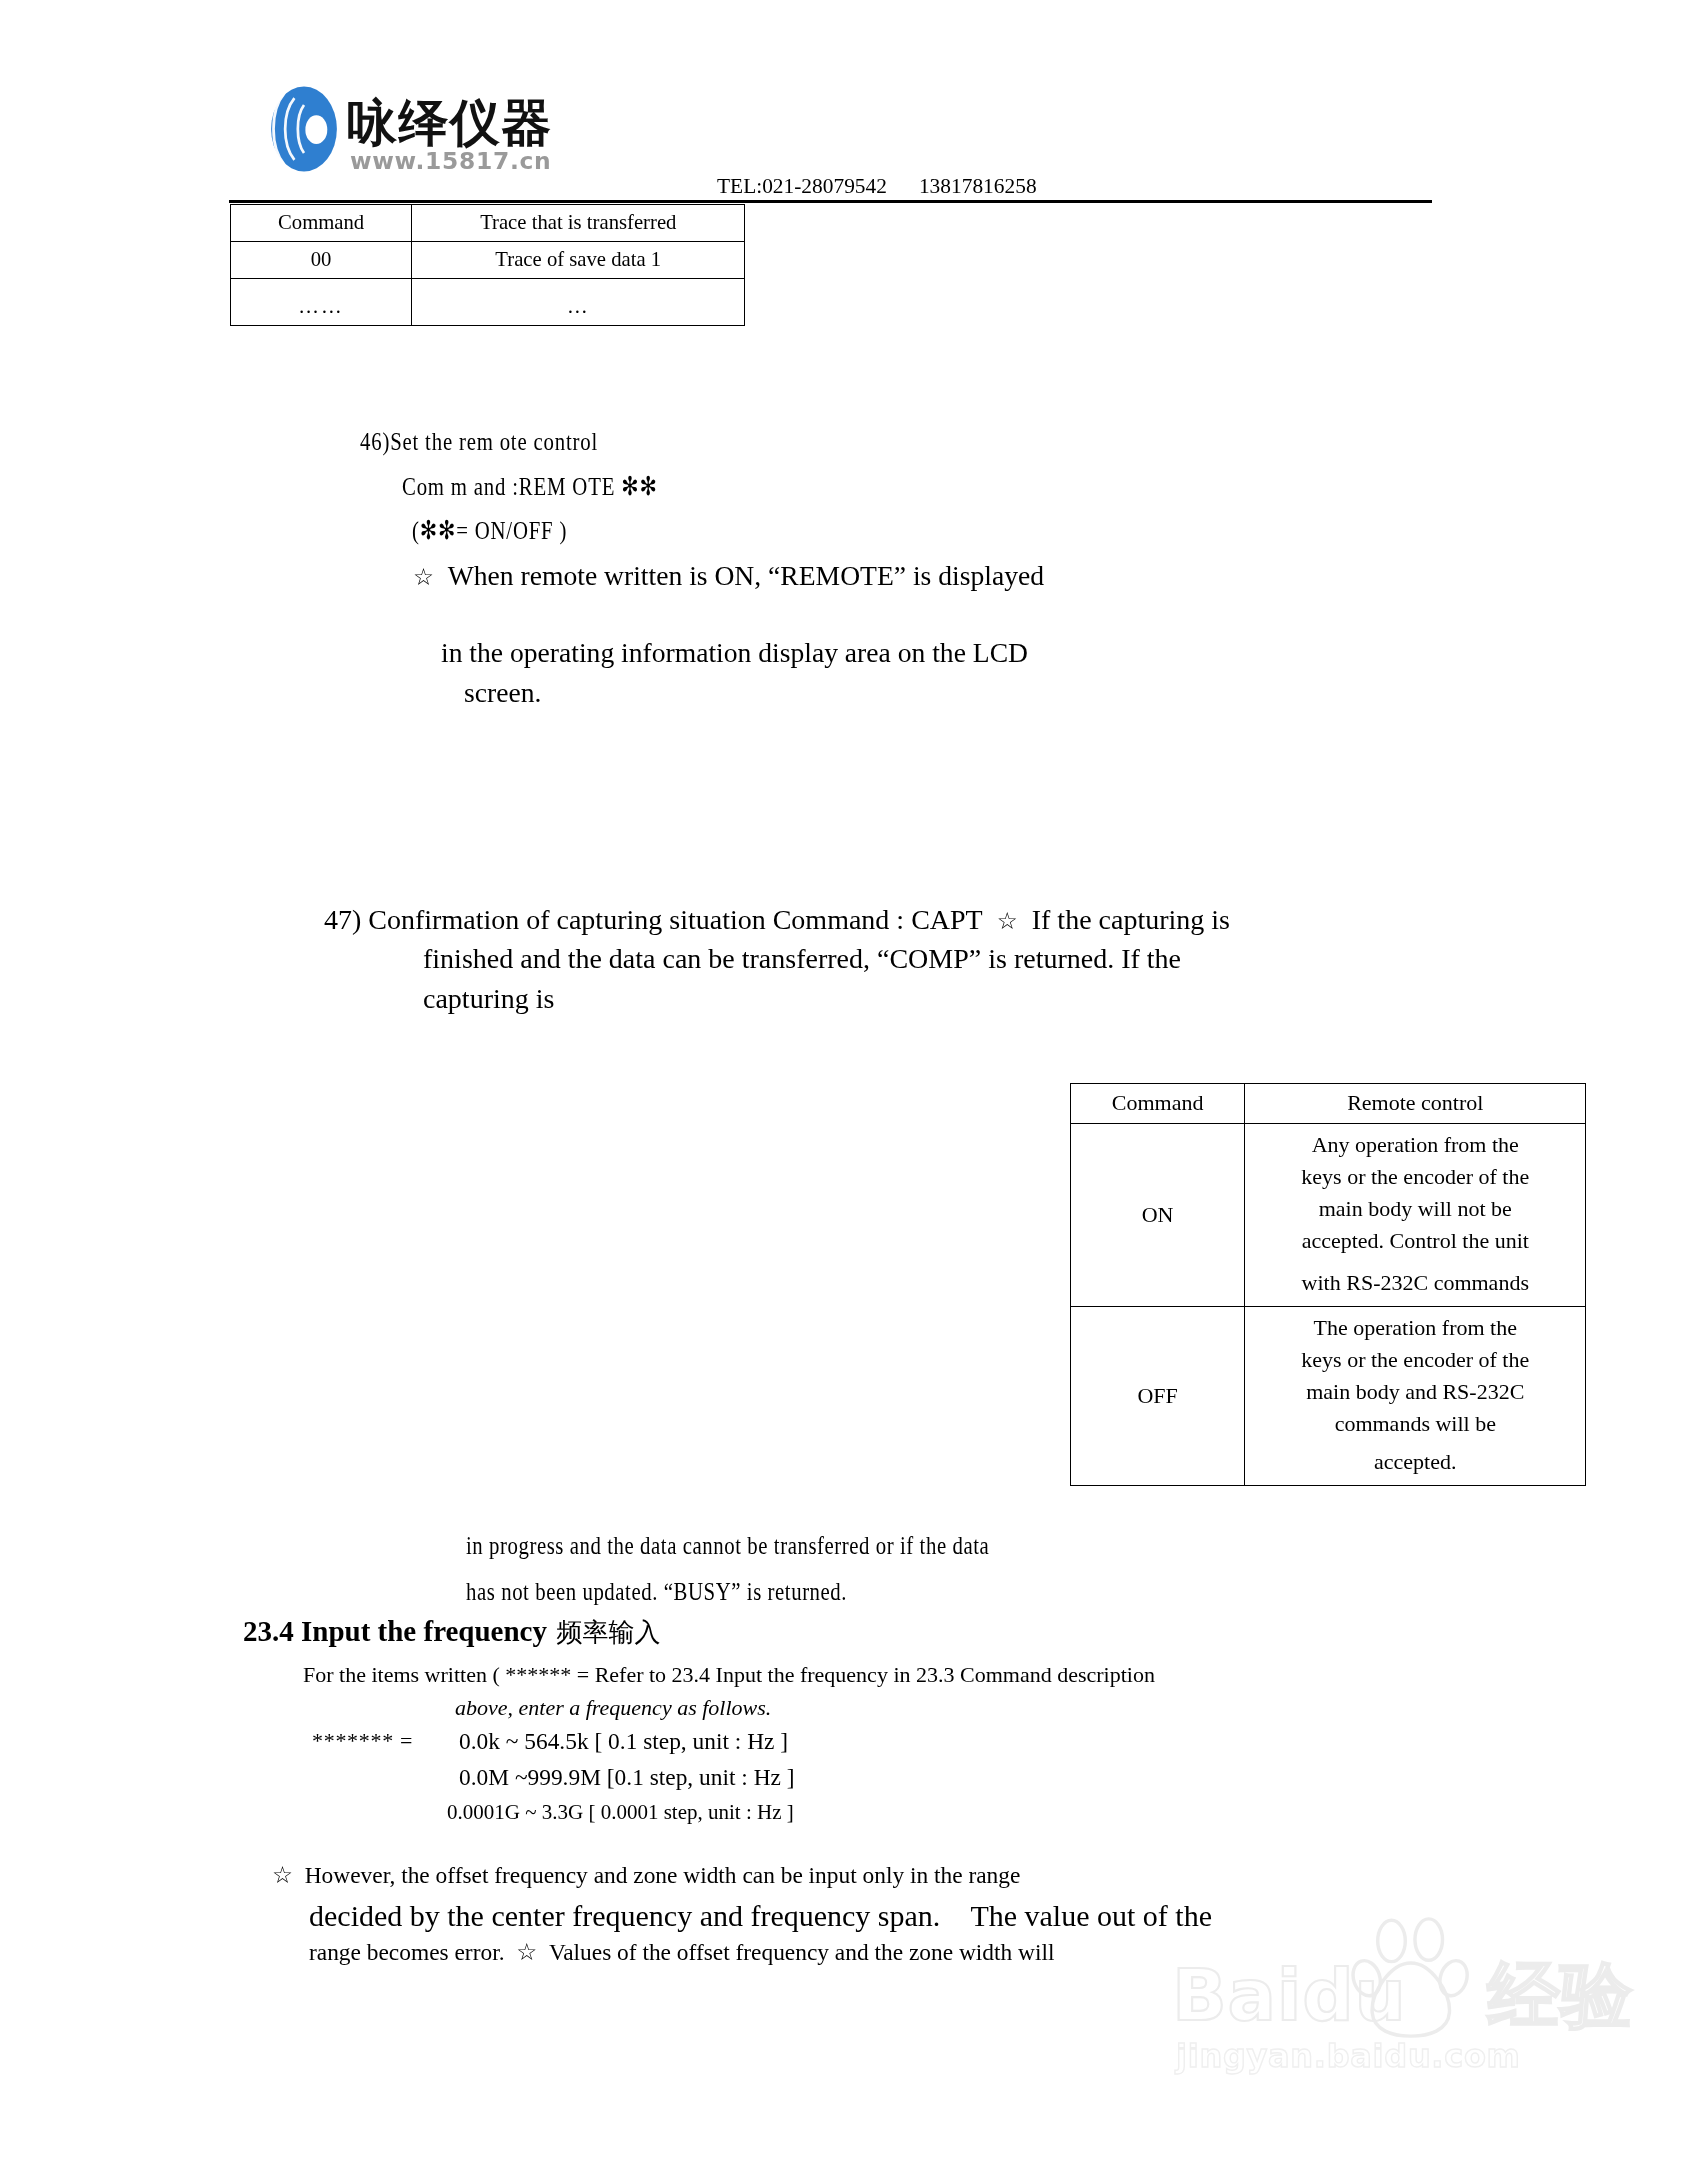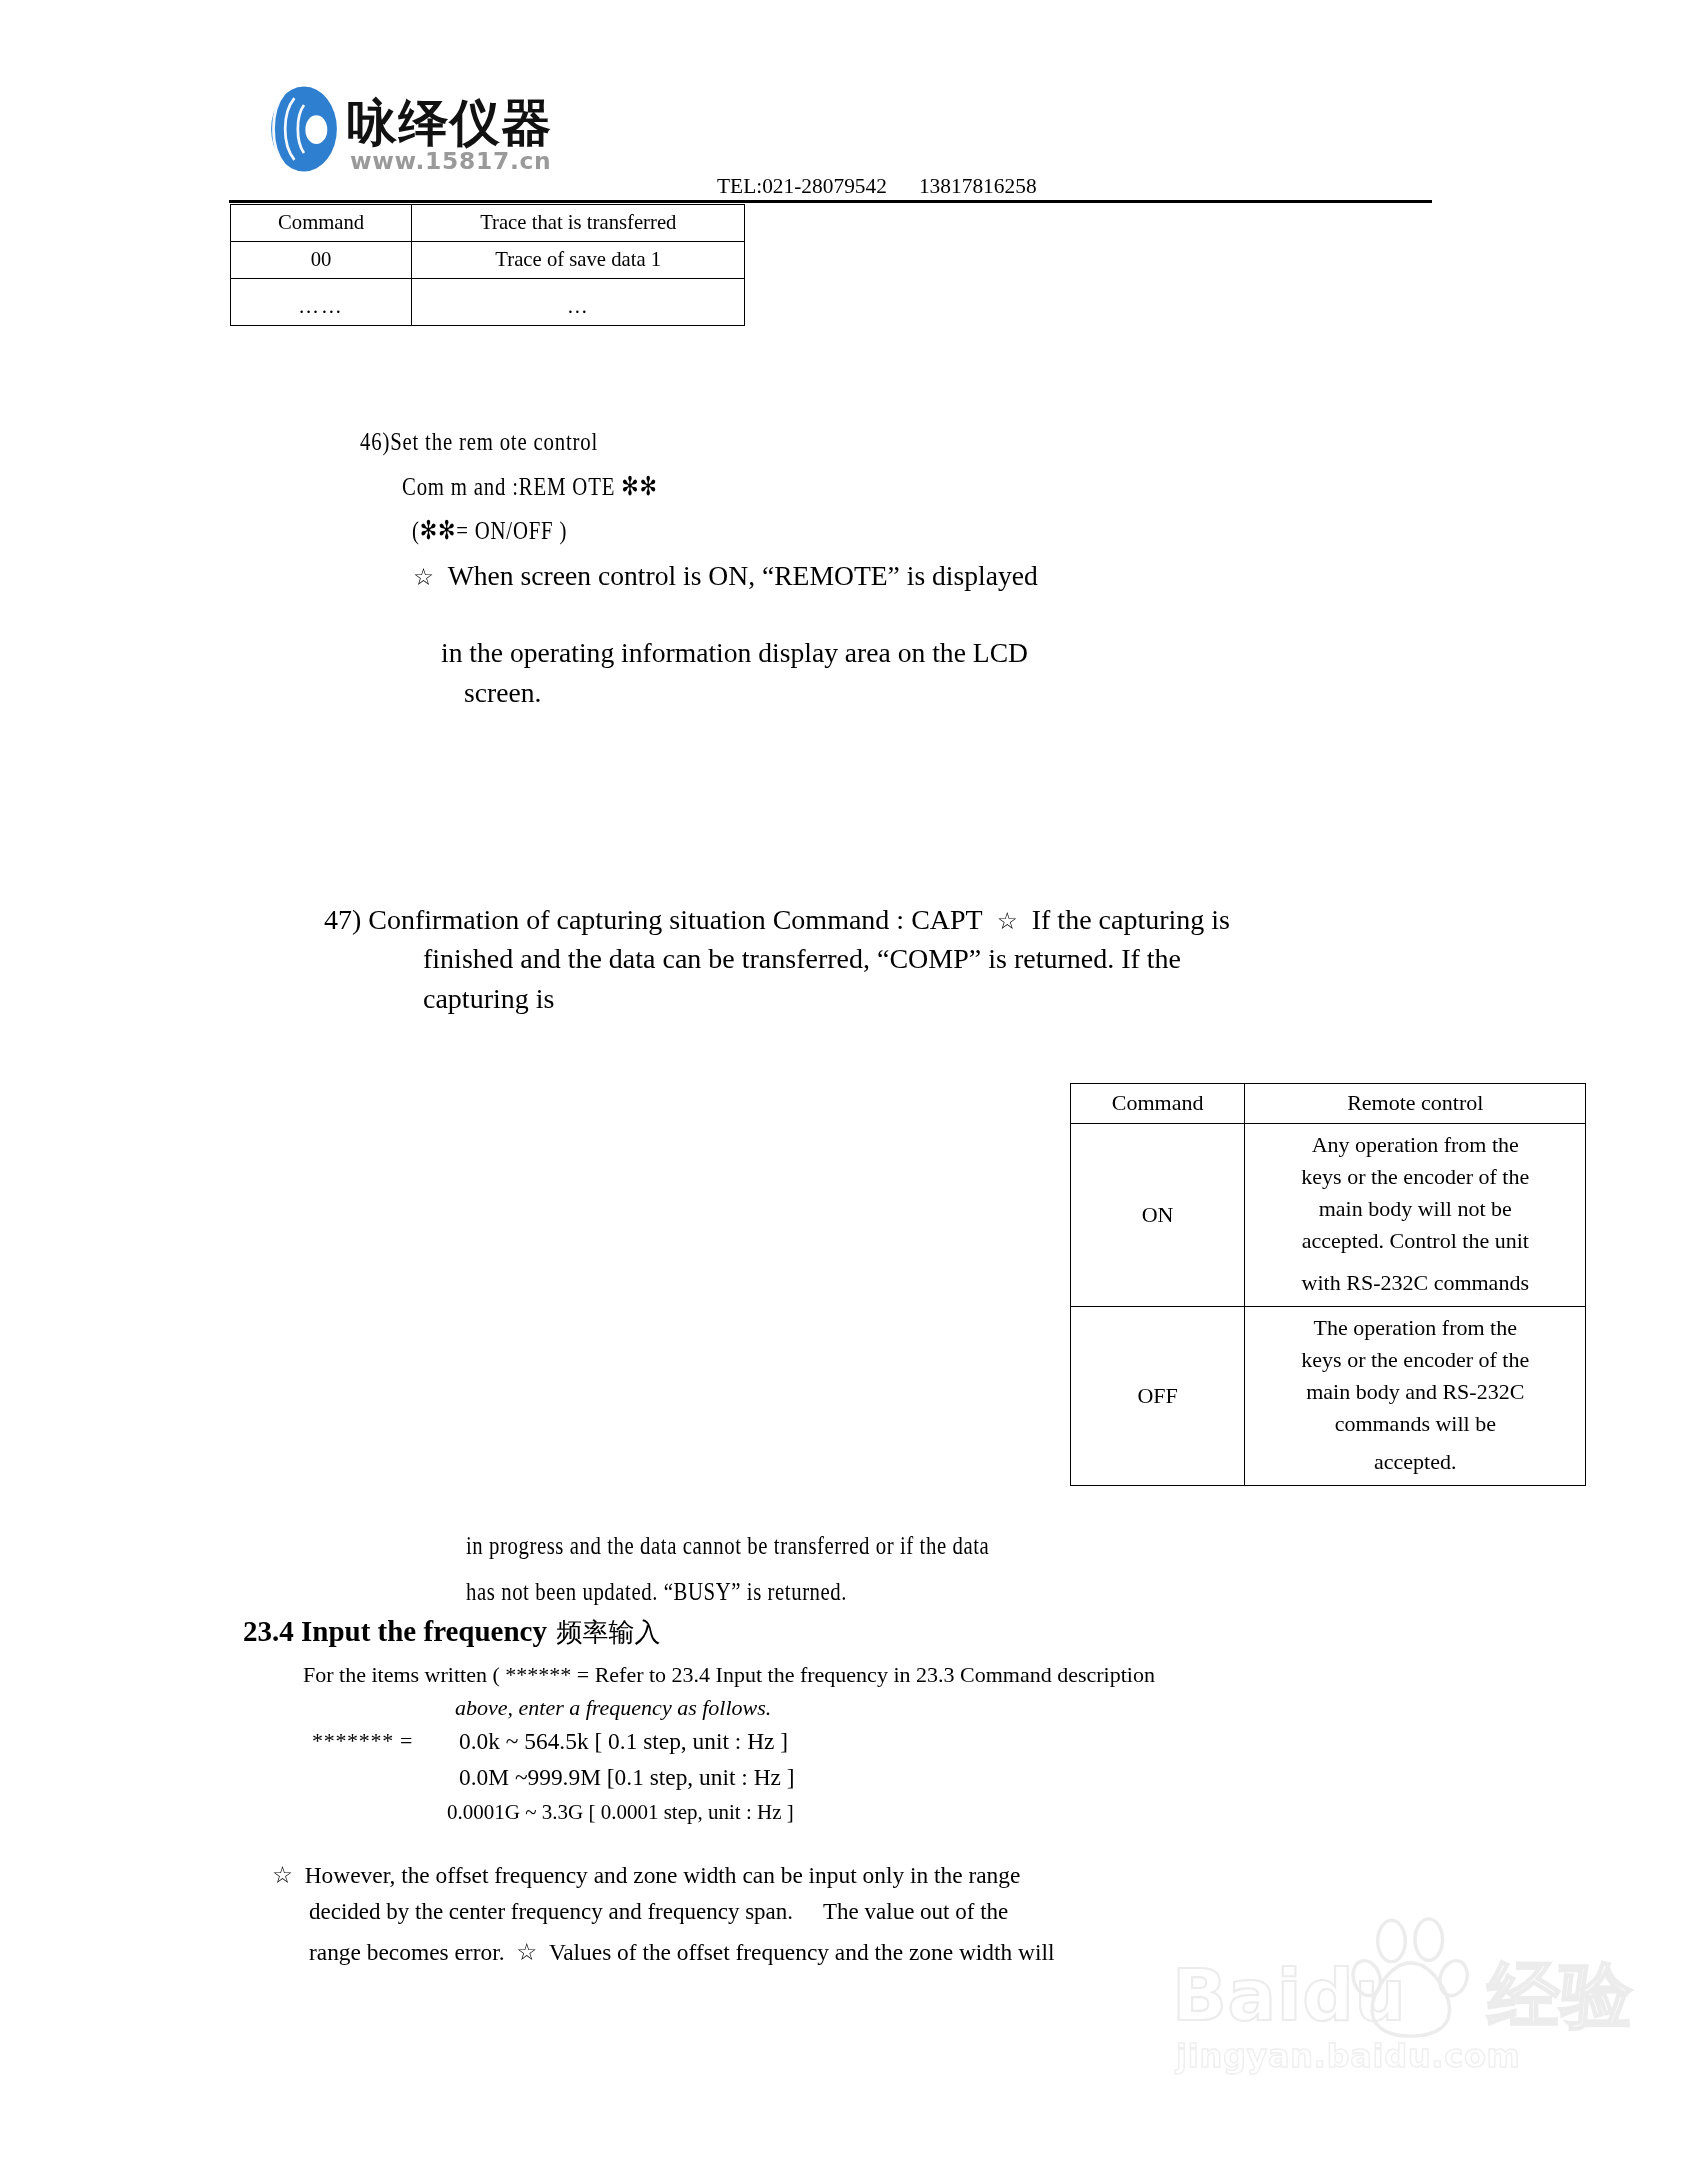--- a/index.html
+++ b/index.html
@@ -138,21 +138,21 @@
   
   #f-l1 { position:absolute; left: 303px; top: 1662px; font-size: 22px; white-space: nowrap; }
   #f-l2 { position:absolute; left: 455px; top: 1695px; font-size: 22px; white-space: nowrap; font-style: italic; }
   #f-label { position:absolute; left: 312px; top: 1728px; font-size: 22px; white-space: nowrap; letter-spacing: 0.7px;}
   #f-v1 { position:absolute; left: 459px; top: 1728px; font-size: 23.4px; white-space: nowrap; }
   #f-v2 { position:absolute; left: 459px; top: 1764px; font-size: 23.4px; white-space: nowrap; }
   #f-v3 { position:absolute; left: 447px; top: 1800px; font-size: 21px; white-space: nowrap; }
 
   
   #h-l1 { position:absolute; left: 272px; top: 1861px; font-size: 23.4px; white-space: nowrap; }
-  #h-l2 { position:absolute; left: 309px; top: 1899px; font-size: 23px; white-space: nowrap; }
+  #h-l2 { position:absolute; left: 309px; top: 1899px; font-size: 30px; white-space: nowrap; }
   #h-l3 { position:absolute; left: 309px; top: 1938px; font-size: 23.4px; white-space: nowrap; }
   .gap-sp { display: inline-block; width: 30px; }
 
   
   #watermark {
     position: absolute;
     left: 1172px;
     top: 1957px;
     width: 427px;
     height: 152px;
@@ -212,21 +212,21 @@
   <tr class="dots">
     <td class="c1">……</td>
     <td class="c2">…</td>
   </tr>
 </tbody>
   </table>
 
 <div id="s46-l1" class="cond">46)Set the rem ote control</div>
 <div id="s46-l2" class="cond">Com m and :REM OTE ✻✻</div>
 <div id="s46-l3" class="cond">(✻✻= ON/OFF )</div>
-<div id="s46-star-line"><span class="star-glyph">☆</span>&nbsp;&nbsp;<span>When screen control is ON, “REMOTE” is displayed</span></div>
+<div id="s46-star-line"><span class="star-glyph">☆</span>&nbsp;&nbsp;<span>When remote written is ON, “REMOTE” is displayed</span></div>
 <div id="s46-l5">in the operating information display area on the LCD</div>
 <div id="s46-l6">screen.</div>
 
 <div id="s47-l1"><span>47) Confirmation of capturing situation Command : CAPT</span>&nbsp;&nbsp;<span class="star-glyph">☆</span>&nbsp;&nbsp;<span>If the capturing is</span></div>
 <div id="s47-l2">finished and the data can be transferred, “COMP” is returned. If the</div>
 <div id="s47-l3">capturing is</div>
 
 <table class="doc-table" id="table-remote">
   <tbody>
       <tr class="hdr">

